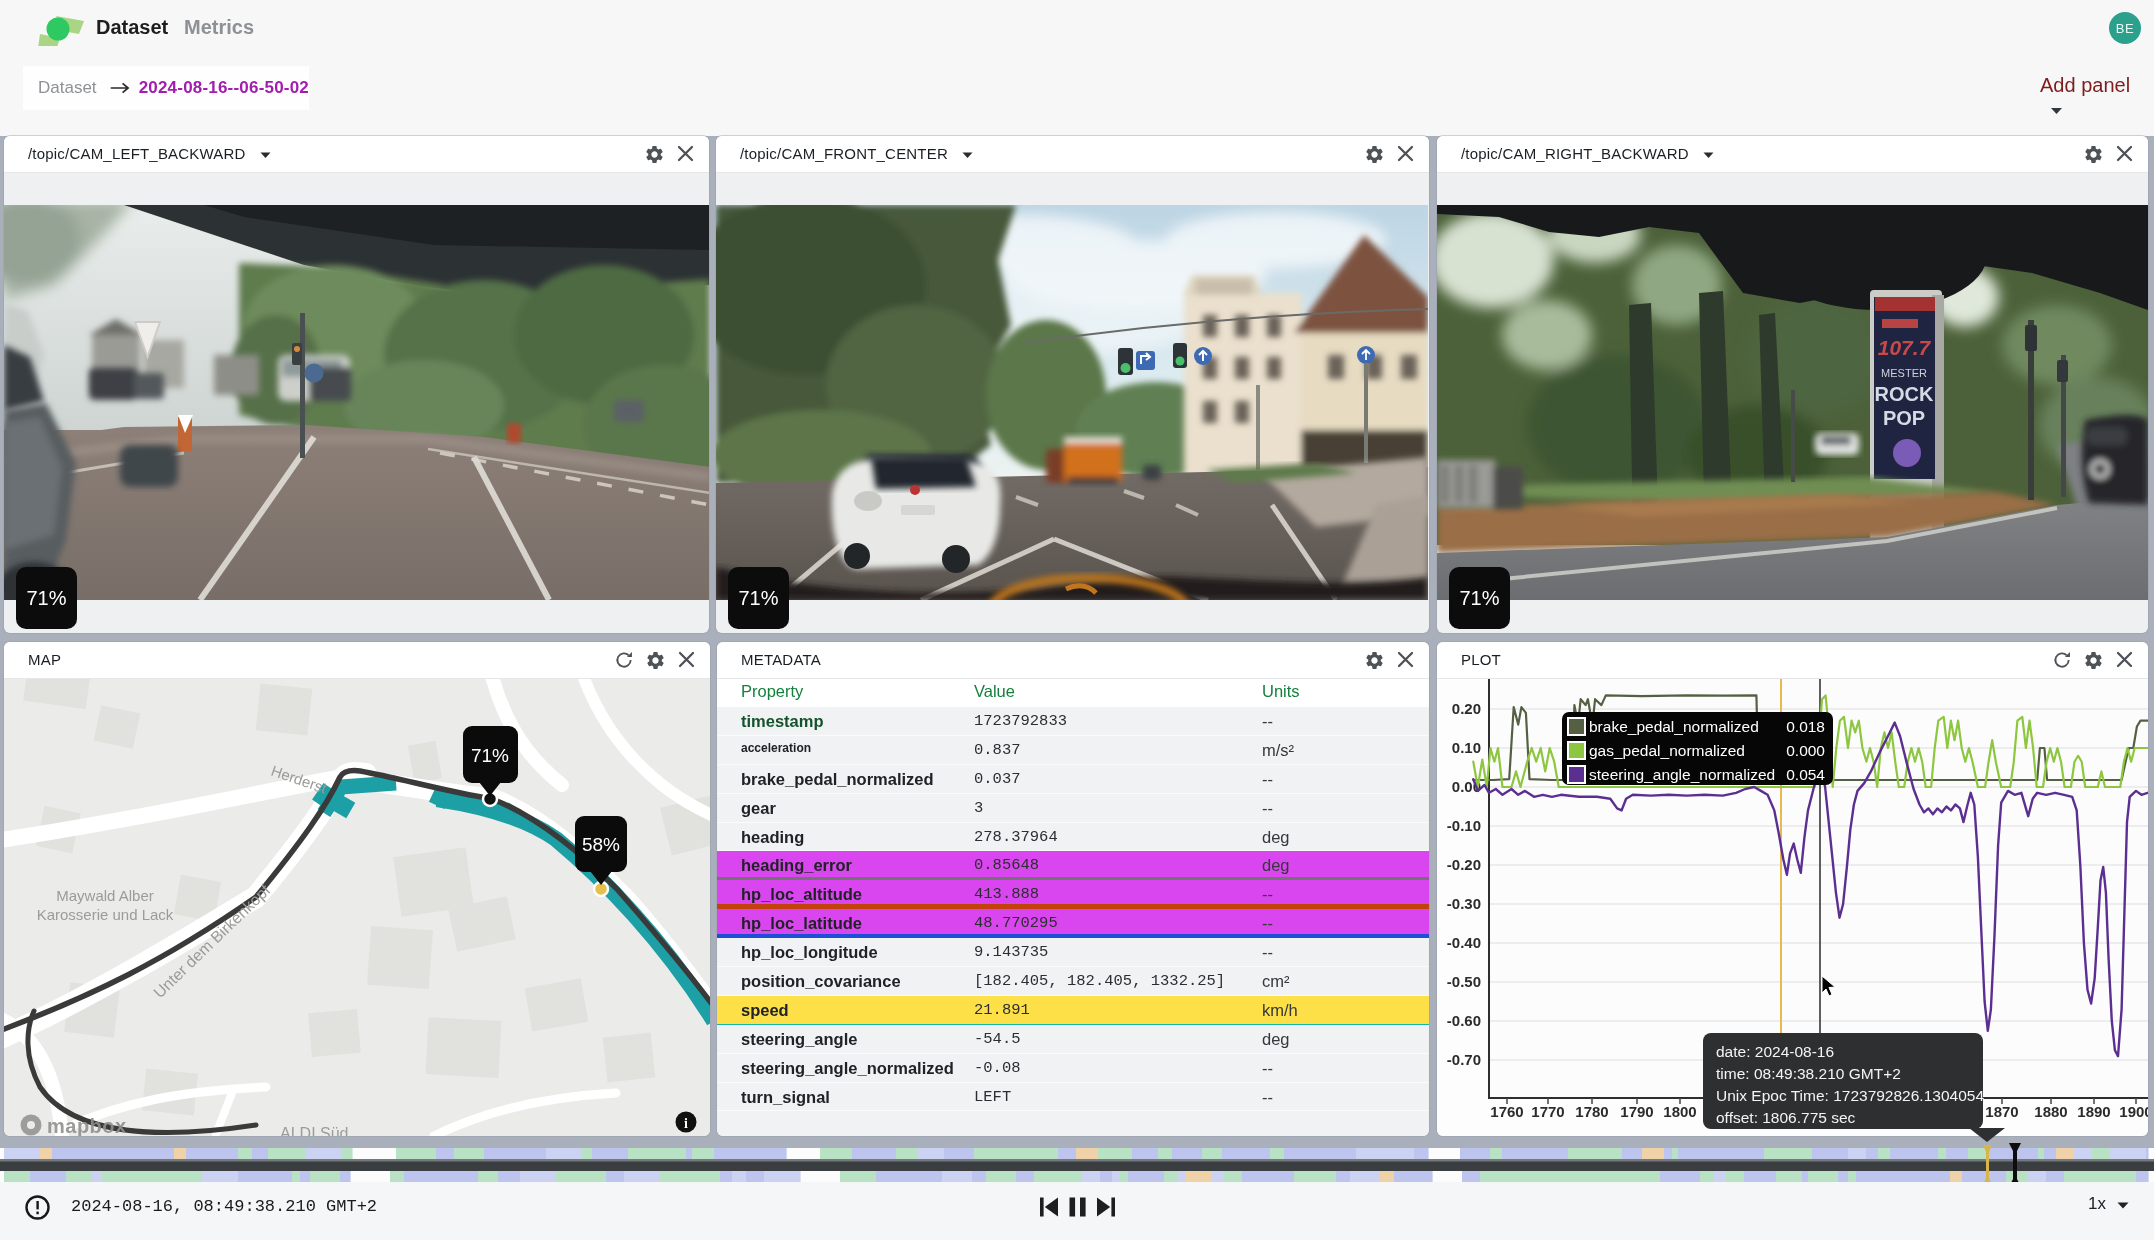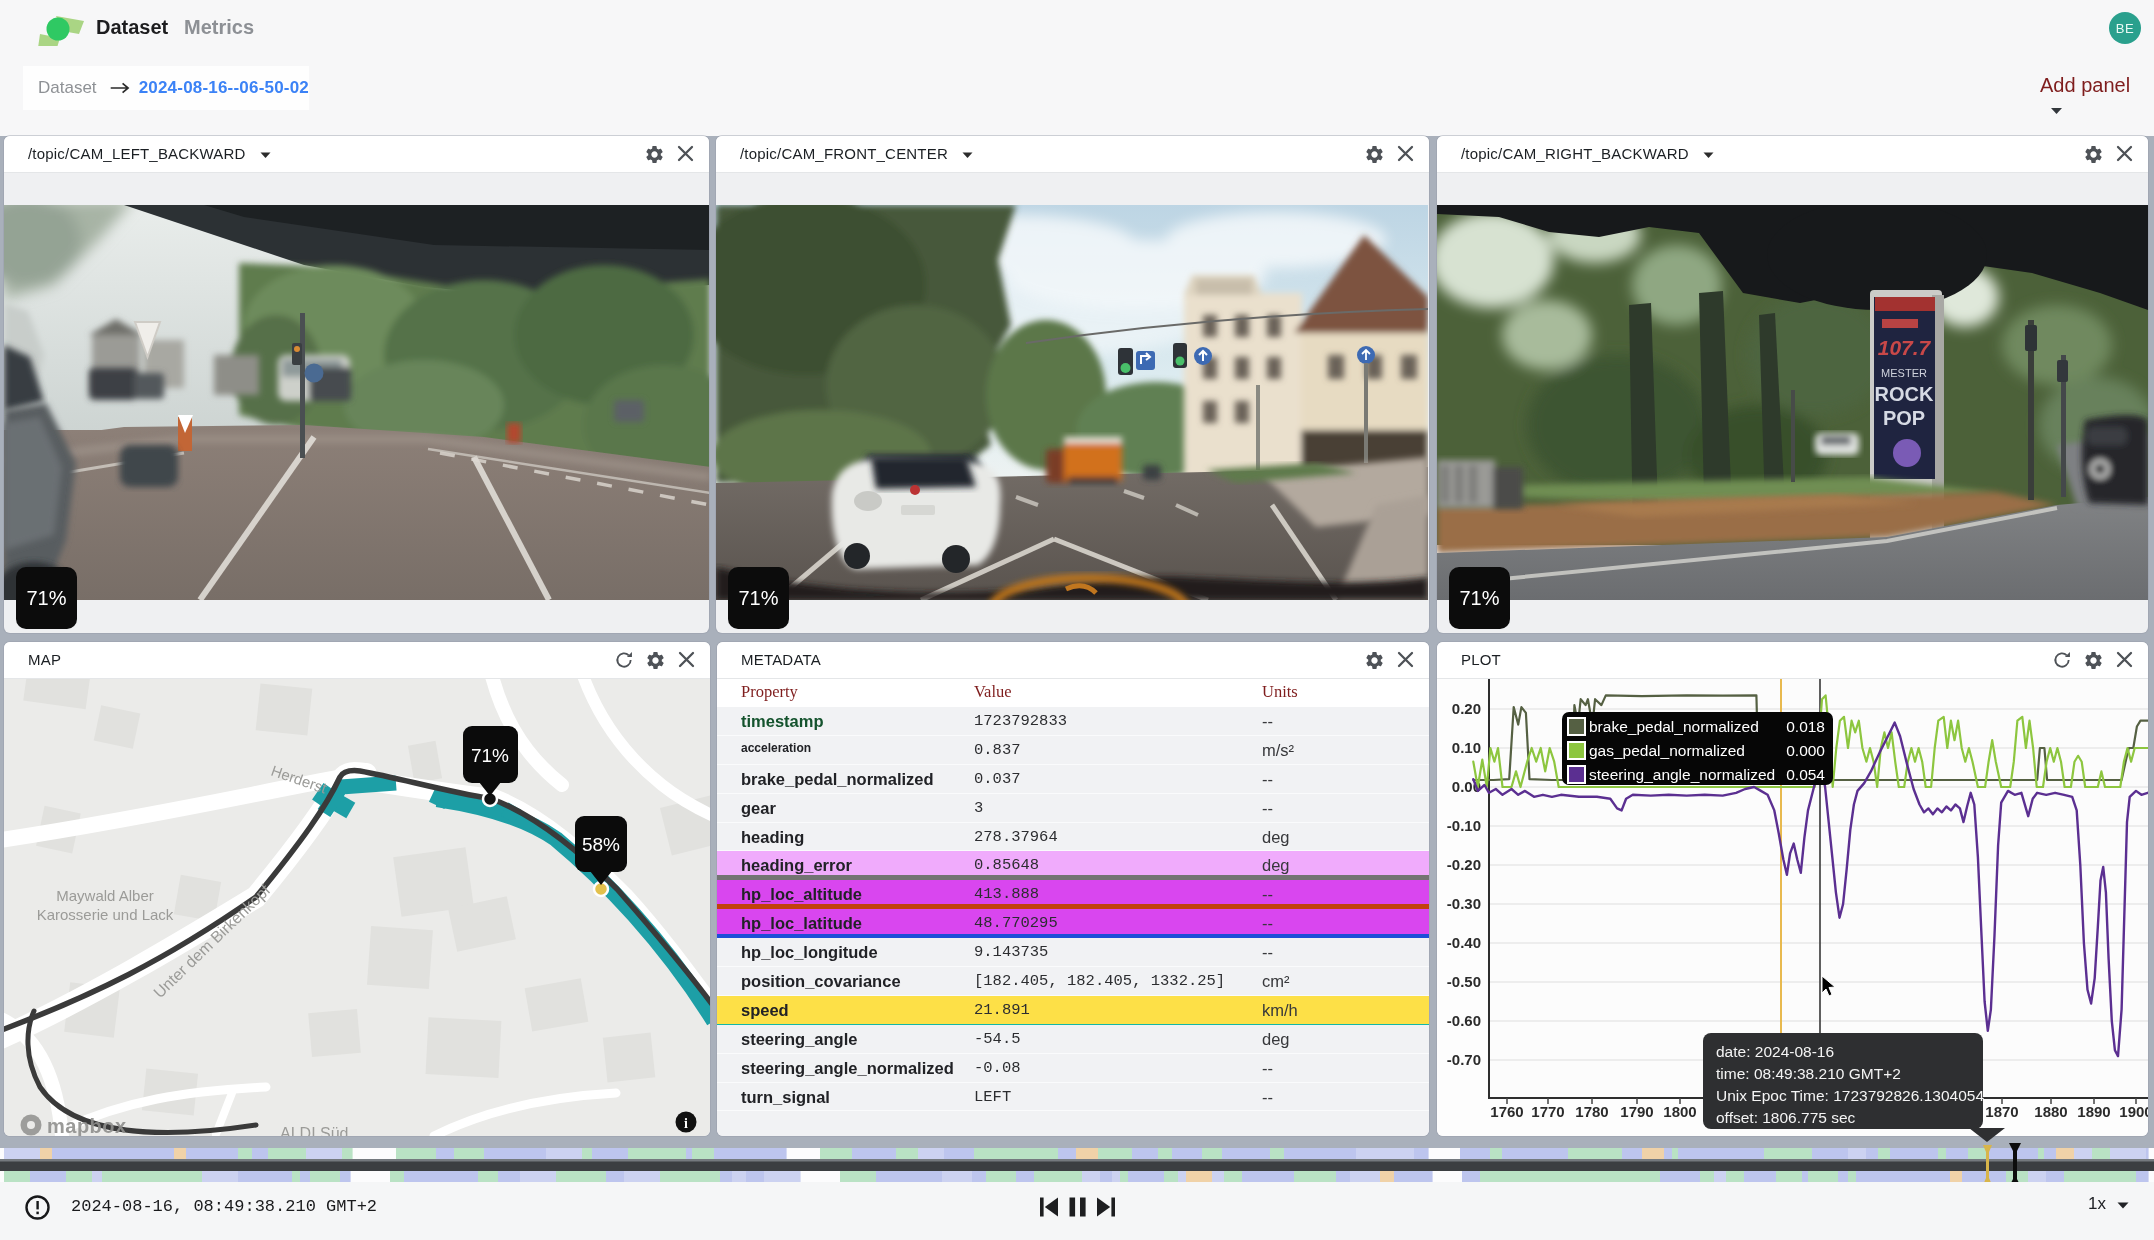--- a/index.html
+++ b/index.html
@@ -28,21 +28,21 @@
     <circle cx="20" cy="17" r="11.5" fill="#2fc963"></circle>
   </svg>
   <div class="navtab" style="left:96px;">Dataset</div>
   <div class="navtab" style="left:184px;color:#8d9095;">Metrics</div>
   <div class="avatar">BE</div>
   <div class="crumb">
     <span style="font-size:17px;color:#8e9195;margin-left:15px;">Dataset</span>
     <svg width="26" height="14" viewBox="0 0 26 14" style="margin:0 8px 0 12px;">
         <path d="M2 7 H22 M16 1.5 L22.5 7 L16 12.5" stroke="#2a2a2a" stroke-width="2" fill="none"></path>
       </svg>
-    <span style="font-size:17px;color:#3b82f6;font-weight:600;letter-spacing:0.2px;">2024-08-16--06-50-02</span>
+    <span style="font-size:17px;color:#a21caf;font-weight:600;letter-spacing:0.2px;">2024-08-16--06-50-02</span>
   </div>
   <div class="addpanel">Add panel
     <svg width="13" height="8" viewBox="0 0 13 8" style="margin-left:10px;display:inline-block;">
         <path d="M1 1 L6.5 7 L12 1 Z" fill="#32373c"></path>
       </svg>
   </div>
 </div>
 
 <div class="panel" style="left:4px;top:136px;width:705px;height:497px;">
   <div class="phead">
@@ -460,21 +460,21 @@
     <div class="picons">
         <svg width="21" height="21" viewBox="0 0 24 24">
           <path fill="#4e5257" d="M19.14 12.94c.04-.3.06-.61.06-.94 0-.32-.02-.64-.07-.94l2.03-1.58a.49.49 0 0 0 .12-.61l-1.92-3.32a.488.488 0 0 0-.59-.22l-2.39.96c-.5-.38-1.03-.7-1.62-.94l-.36-2.54a.484.484 0 0 0-.48-.41h-3.84c-.24 0-.43.17-.47.41l-.36 2.54c-.59.24-1.13.57-1.62.94l-2.39-.96c-.22-.08-.47 0-.59.22L2.74 8.87c-.12.21-.08.47.12.61l2.03 1.58c-.05.3-.09.63-.09.94s.02.64.07.94l-2.03 1.58a.49.49 0 0 0-.12.61l1.92 3.32c.12.22.37.29.59.22l2.39-.96c.5.38 1.03.7 1.62.94l.36 2.54c.05.24.24.41.48.41h3.84c.24 0 .44-.17.47-.41l.36-2.54c.59-.24 1.13-.56 1.62-.94l2.39.96c.22.08.47 0 .59-.22l1.92-3.32c.12-.22.07-.47-.12-.61l-2.01-1.58zM12 15.6c-1.98 0-3.6-1.62-3.6-3.6s1.62-3.6 3.6-3.6 3.6 1.62 3.6 3.6-1.62 3.6-3.6 3.6z"></path>
         </svg>
         <svg width="19" height="19" viewBox="0 0 19 19">
           <path d="M3 3 L16 16 M16 3 L3 16" stroke="#4e5257" stroke-width="2.3" stroke-linecap="round"></path>
         </svg>
       </div>
   </div>
   <div style="position:absolute;left:0;top:37px;right:0;bottom:0;background:#f1f2f4;">
-      <div style="position:relative;height:28px;background:#fff;font-size:16.5px;color:#7f1d1d;font-family:Liberation Serif, serif;">
+      <div style="position:relative;height:28px;background:#fff;font-size:16.5px;color:#15803d;">
         <span style="position:absolute;left:24px;top:3px;">Property</span>
         <span style="position:absolute;left:257px;top:3px;">Value</span>
         <span style="position:absolute;left:545px;top:3px;">Units</span>
       </div>
       <div style="position:relative;height:28.9px;background:#f1f2f4;border-bottom:1px solid #fafbfc;">
         <span style="position:absolute;left:24px;top:5px;font-size:16.5px;font-weight:bold;color:#14532d;">timestamp</span>
         <span style="position:absolute;left:257px;top:5px;font-family:'Liberation Mono',monospace;font-size:15.5px;color:#2c2d30;">1723792833</span>
         <span style="position:absolute;left:545px;top:5px;font-size:16.5px;color:#37383b;">--</span>
       </div>
       <div style="position:relative;height:28.9px;background:#f1f2f4;border-bottom:1px solid #fafbfc;">
@@ -490,21 +490,21 @@
       <div style="position:relative;height:28.9px;background:#f1f2f4;border-bottom:1px solid #fafbfc;">
         <span style="position:absolute;left:24px;top:5px;font-size:16.5px;font-weight:bold;color:#212226;">gear</span>
         <span style="position:absolute;left:257px;top:5px;font-family:'Liberation Mono',monospace;font-size:15.5px;color:#2c2d30;">3</span>
         <span style="position:absolute;left:545px;top:5px;font-size:16.5px;color:#37383b;">--</span>
       </div>
       <div style="position:relative;height:28.9px;background:#f1f2f4;border-bottom:1px solid #fafbfc;">
         <span style="position:absolute;left:24px;top:5px;font-size:16.5px;font-weight:bold;color:#212226;">heading</span>
         <span style="position:absolute;left:257px;top:5px;font-family:'Liberation Mono',monospace;font-size:15.5px;color:#2c2d30;">278.37964</span>
         <span style="position:absolute;left:545px;top:5px;font-size:16.5px;color:#37383b;">deg</span>
       </div>
-      <div style="position:relative;height:28.9px;background:#f0abfc;border-bottom:5px solid #737373;">
+      <div style="position:relative;height:28.9px;background:#d946ef;border-bottom:3px solid #737373;">
         <span style="position:absolute;left:24px;top:5px;font-size:16.5px;font-weight:bold;color:#212226;">heading_error</span>
         <span style="position:absolute;left:257px;top:5px;font-family:'Liberation Mono',monospace;font-size:15.5px;color:#2c2d30;">0.85648</span>
         <span style="position:absolute;left:545px;top:5px;font-size:16.5px;color:#37383b;">deg</span>
       </div>
       <div style="position:relative;height:28.9px;background:#d946ef;border-bottom:5px solid #c2410c;">
         <span style="position:absolute;left:24px;top:5px;font-size:16.5px;font-weight:bold;color:#212226;">hp_loc_altitude</span>
         <span style="position:absolute;left:257px;top:5px;font-family:'Liberation Mono',monospace;font-size:15.5px;color:#2c2d30;">413.888</span>
         <span style="position:absolute;left:545px;top:5px;font-size:16.5px;color:#37383b;">--</span>
       </div>
       <div style="position:relative;height:28.9px;background:#d946ef;border-bottom:4px solid #1d4ed8;">

